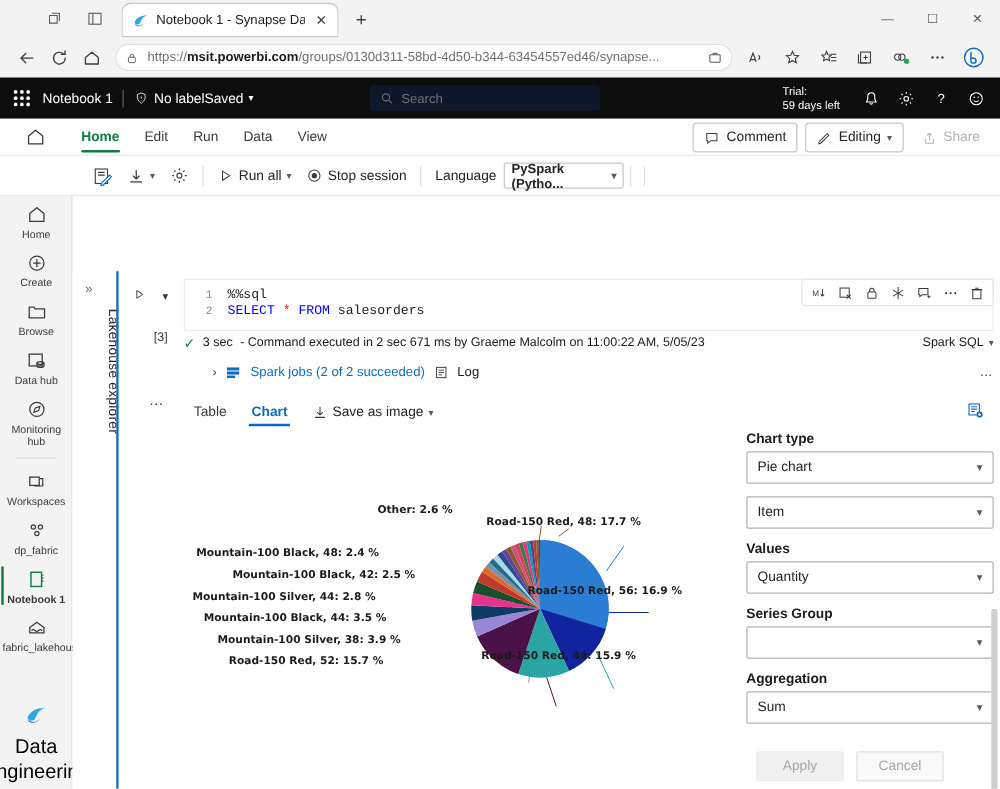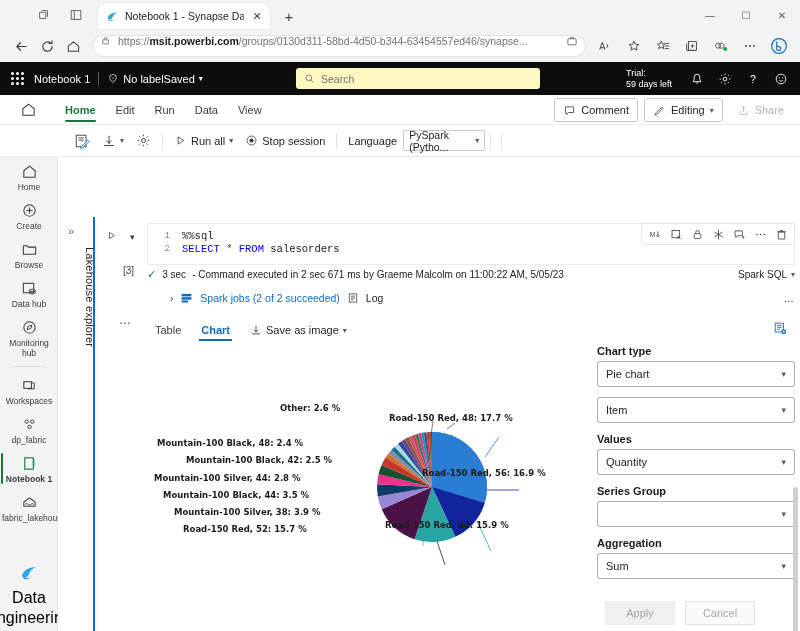--- a/index.html
+++ b/index.html
@@ -40,21 +40,21 @@
                      color:#5a5a5a; font-size:10px; }
 
   .browser-navbar {
     position:absolute; left:0; top:30px; width:800px; height:32px;
     background:#f3f3f3; display:flex; align-items:center; padding:0 8px;
   }
   .nav-btn { width:26px; height:26px; display:flex; align-items:center; justify-content:center;
              color:#3b3b3b; flex:0 0 26px; }
   .urlbar {
     flex:1 1 auto; height:22px; background:#ffffff; border-radius:11px;
-    display:flex; padding:0 8px; gap:7px; margin:0 6px;
+    display:flex; align-items:center; padding:0 8px; gap:7px; margin:0 6px;
     box-shadow:inset 0 0 0 1px #e2e2e2;
   }
   .url-text { font-size:10.5px; color:#707070; white-space:nowrap; overflow:hidden; flex:1 1 auto; }
   .url-text b { color:#1b1b1b; font-weight:600; }
   .navbar-right { display:flex; align-items:center; gap:3px; }
   .navbar-right .nav-btn { width:24px; }
 
   
   .fabric { position:absolute; left:0; top:62px; width:800px; height:569px; background:#ffffff; }
 
@@ -63,22 +63,22 @@
     background:#0d0d0d; display:flex; align-items:center;
   }
   .waffle { width:34px; display:flex; align-items:center; justify-content:center; }
   .waffle-grid { display:grid; grid-template-columns:repeat(3,3px); gap:2px; }
   .waffle-grid i { width:3px; height:3px; background:#ffffff; border-radius:50%; display:block; }
   .hdr-app { color:#ffffff; font-size:11px; padding-right:8px; }
   .hdr-sep { width:1px; height:14px; background:#5a5a5a; }
   .hdr-label { color:#ffffff; font-size:11px; display:flex; align-items:center; gap:4px; padding-left:8px; }
   .hdr-label svg { flex:0 0 12px; }
   .searchbox {
-    position:absolute; left:296px; top:6px; width:244px; height:21px;
-    background:#fef9c3; border-radius:3px; display:flex; align-items:center; gap:6px; padding:0 8px;
+    position:absolute; left:296px; top:6px; width:184px; height:21px;
+    background:#0f172a; border-radius:3px; display:flex; align-items:center; gap:6px; padding:0 8px;
   }
   .searchbox span { font-size:10.5px; color:#707070; }
   .hdr-right { position:absolute; right:6px; top:0; height:33px; display:flex; align-items:center; gap:2px; }
   .trial { color:#ffffff; font-size:9px; line-height:11px; text-align:left; padding-right:10px; }
   .hdr-ico { width:26px; height:26px; display:flex; align-items:center; justify-content:center; color:#ffffff; }
 
   .ribbon {
     position:absolute; left:0; top:33px; width:800px; height:30px;
     background:#ffffff; border-bottom:1px solid #eaeaea; display:flex; align-items:center;
   }
@@ -100,21 +100,21 @@
   .toolbar2 {
     position:absolute; left:0; top:63px; width:800px; height:32px;
     background:#ffffff; border-bottom:1px solid #eaeaea; display:flex; align-items:center; padding-left:68px;
   }
   .tb2-item { display:flex; align-items:center; gap:4px; height:24px; padding:0 6px;
               font-size:11px; color:#242424; }
   .tb2-sep { width:1px; height:16px; background:#e0e0e0; margin:0 5px; }
   .lang-select {
     height:21px; border:1px solid #c8c8c8; border-radius:2px; background:#fff;
     display:flex; align-items:center; justify-content:space-between; gap:4px;
-    padding:0 5px; font-size:10.5px; color:#242424; width:82px;
+    padding:0 5px; font-size:10.5px; color:#242424; width:96px;font-weight:bold;
   }
 
   
   .rail {
     position:absolute; left:0; top:95px; width:58px; height:474px;
     background:#f3f3f3; border-right:1px solid #e6e6e6;
   }
   .rail-item {
     width:58px; padding:5px 2px 4px; display:flex; flex-direction:column;
     align-items:center; gap:2px; position:relative;
@@ -762,21 +762,21 @@
               <path d="M0 0 L-17.1 -52.3 A55 55 0 0 1 -14.0 -53.2 Z" fill="#3a7d44"></path>
               <path d="M0 0 L-14.0 -53.2 A55 55 0 0 1 -11.0 -53.9 Z" fill="#e8338c"></path>
               <path d="M0 0 L-11.0 -53.9 A55 55 0 0 1 -8.2 -54.4 Z" fill="#00a0b0"></path>
               <path d="M0 0 L-8.2 -54.4 A55 55 0 0 1 -5.6 -54.7 Z" fill="#5b3e8e"></path>
               <path d="M0 0 L-5.6 -54.7 A55 55 0 0 1 -3.2 -54.9 Z" fill="#c0392b"></path>
               <path d="M0 0 L-3.2 -54.9 A55 55 0 0 1 -1.0 -55.0 Z" fill="#8a5a2b"></path>
               <path d="M0 0 L-1.0 -55.0 A55 55 0 0 1 0 -55 Z" fill="#444"></path>
             </g>
           </svg>
 
-          <div class="plabel" style="left:120px; top:58px;padding-left:13px;">Other: 2.6 %</div>
+          <div class="plabel" style="left:142px; top:58px;padding-left:13px;">Other: 2.6 %</div>
           <div class="plabel" style="left:242px; top:68px;">Road-150 Red, 48: 17.7 %</div>
           <div class="plabel" style="left:275px; top:123px;">Road-150 Red, 56: 16.9 %</div>
           <div class="plabel" style="left:238px; top:175px;">Road-150 Red, 44: 15.9 %</div>
           <div class="plabel" style="left:36px; top:179px;">Road-150 Red, 52: 15.7 %</div>
           <div class="plabel" style="left:27px; top:162px;">Mountain-100 Silver, 38: 3.9 %</div>
           <div class="plabel" style="left:16px; top:145px;">Mountain-100 Black, 44: 3.5 %</div>
           <div class="plabel" style="left:7px; top:128px;">Mountain-100 Silver, 44: 2.8 %</div>
           <div class="plabel" style="left:13px; top:110px;margin-left:26px;">Mountain-100 Black, 42: 2.5 %</div>
           <div class="plabel" style="left:10px; top:93px;">Mountain-100 Black, 48: 2.4 %</div>
         </div>

